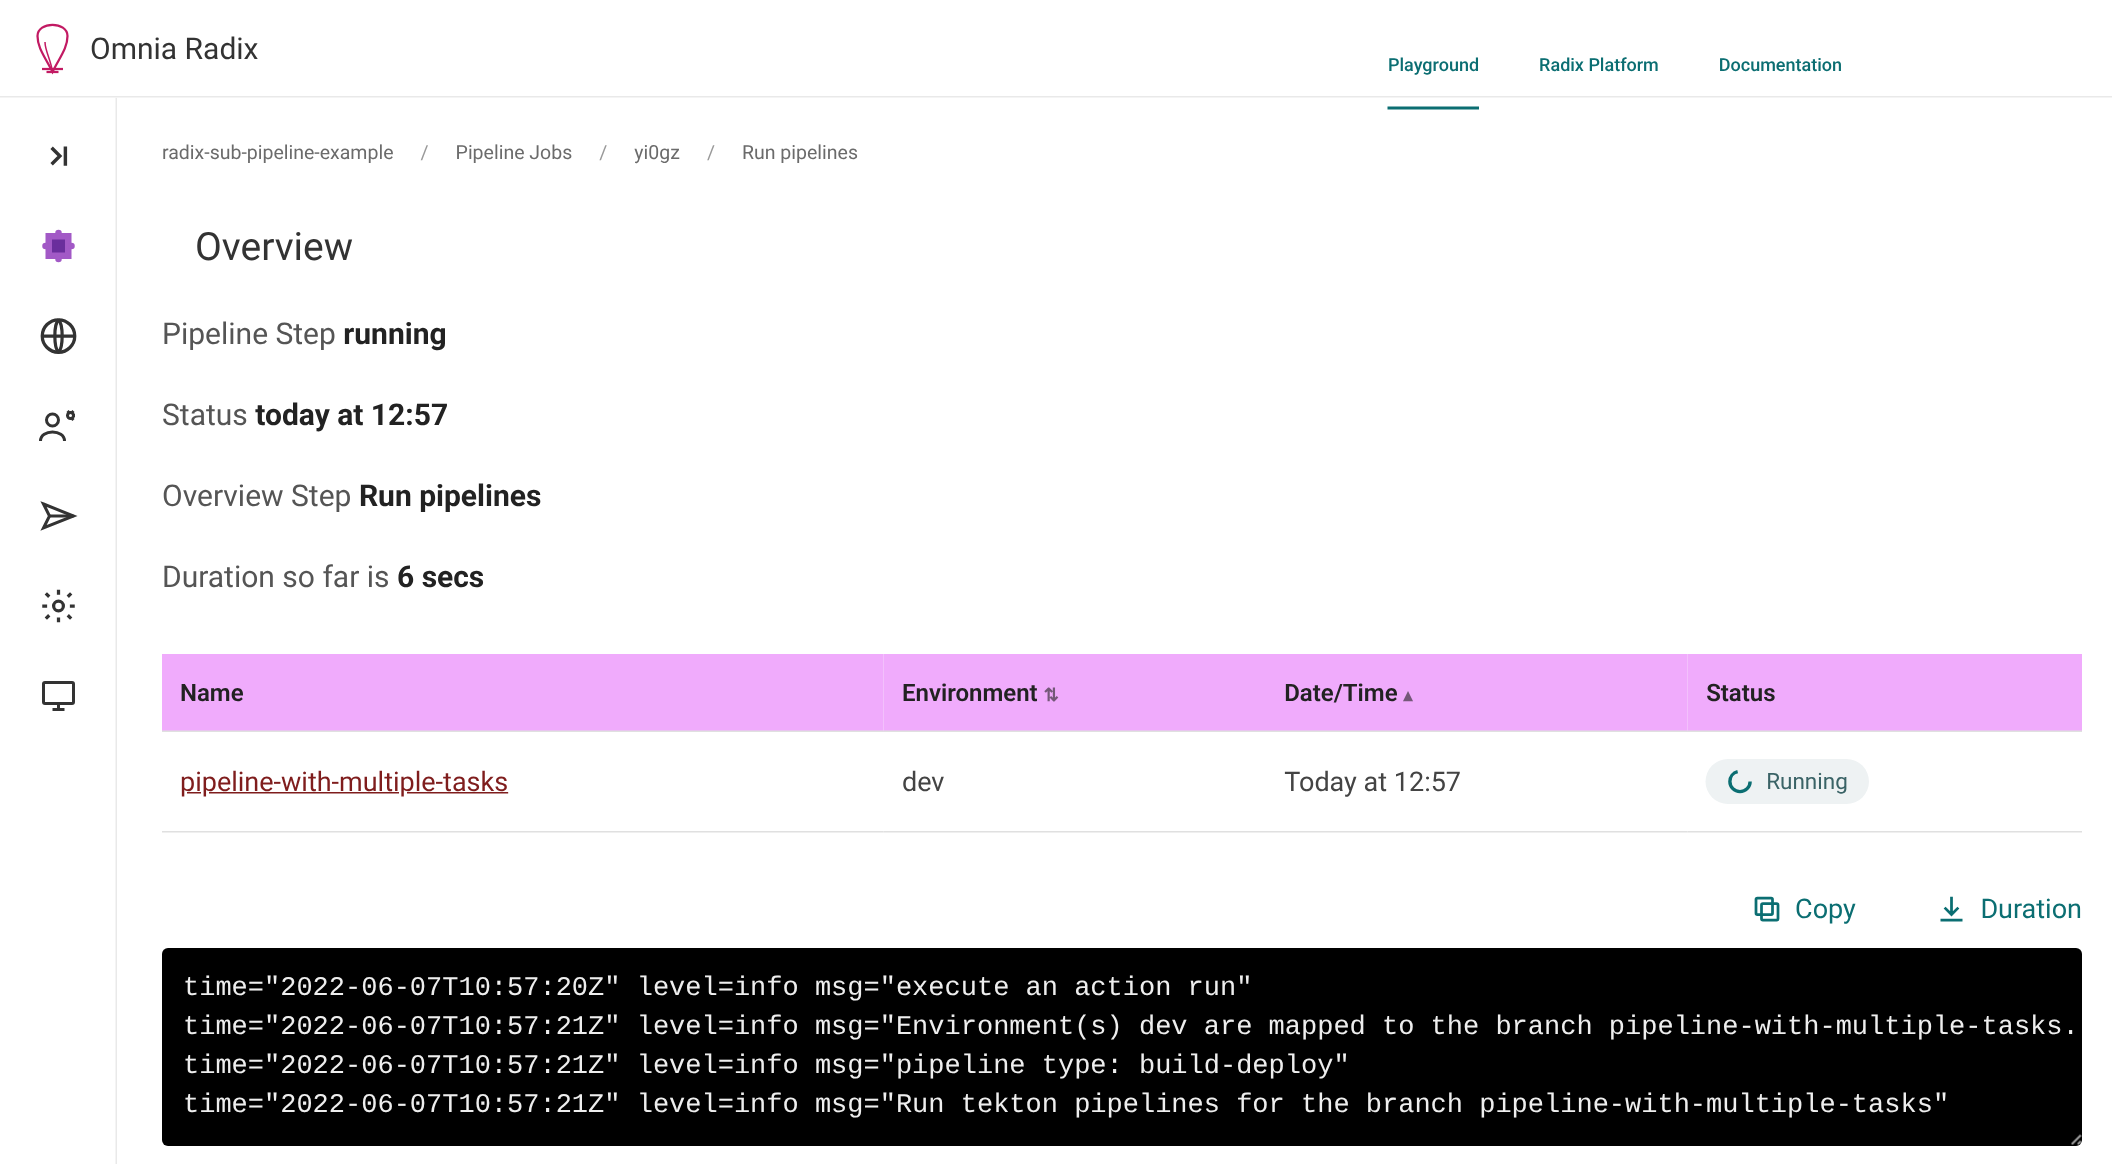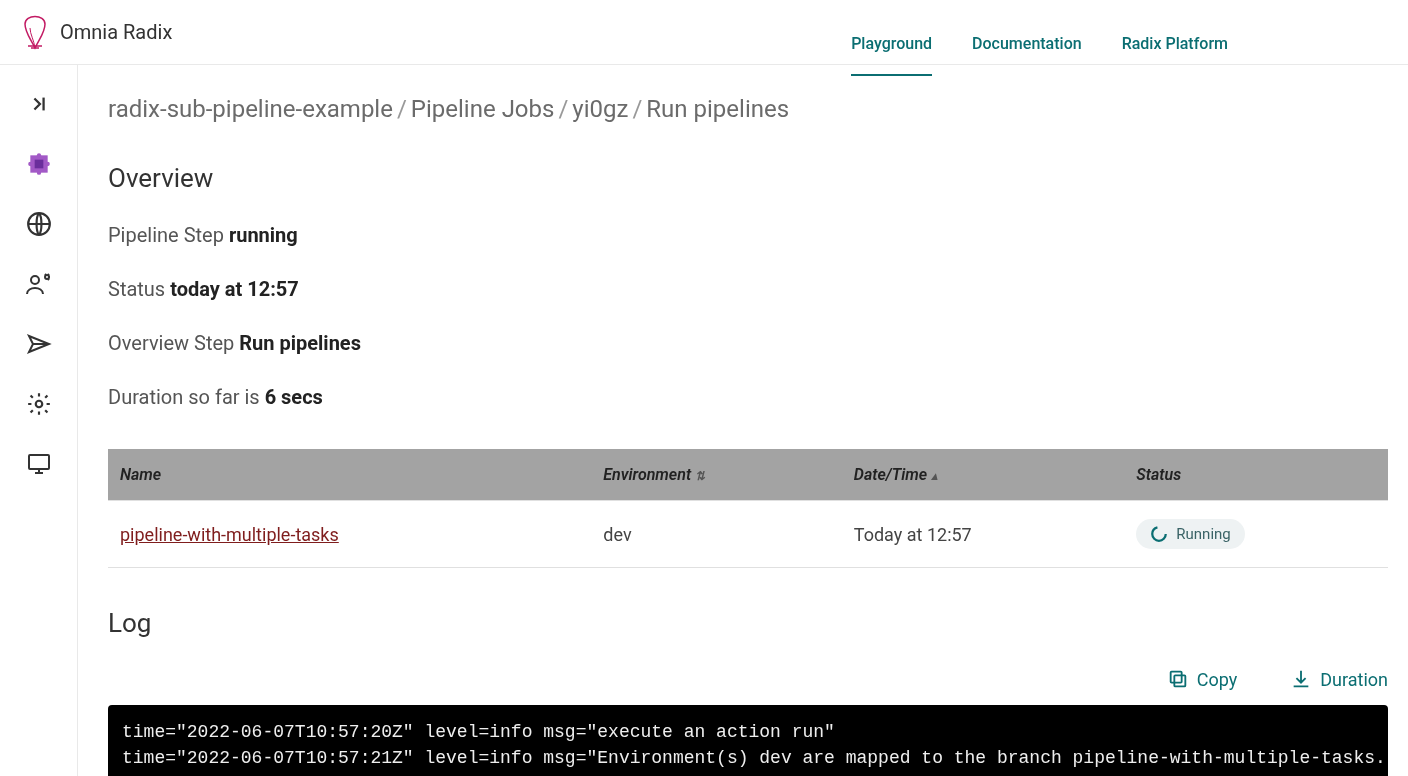--- a/index.html
+++ b/index.html
@@ -36,21 +36,21 @@
     font-weight: 400;
   }
   .topnav {
     display: flex;
     gap: 40px;
     margin-right: 160px;
   }
   .topnav a {
     text-decoration: none;
     color: #0b6e72;
-    font-size: 16px;
+    font-size: 12px;
     padding: 21px 0;
     font-weight: 500;
     margin-top: 24px;
   }
   .topnav a.active {
     border-bottom: 2px solid #0b6e72;
   }
   .layout {
     display: flex;
     flex: 1;
@@ -73,31 +73,32 @@
     justify-content: center;
   }
   .content {
     flex: 1;
     padding: 30px 20px 0 30px;
     overflow-y: auto;
   }
   .breadcrumbs {
     display: flex;
     align-items: center;
-    gap: 4px;
+    gap: 18px;
     color: #6b6b6b;
-    font-size: 24px;
+    font-size: 13px;
     margin-bottom: 40px;
   }
   .breadcrumbs .sep { color: #999; }
   h2.section {
     font-weight: 400;
     font-size: 26px;
     color: #333;
     margin-bottom: 30px;
+    margin-left: 22px;
   }
   .overview-grid {
     display: grid;
     grid-template-columns: 1fr;
     row-gap: 30px;
     font-size: 20px;
     color: #555;
     margin-bottom: 40px;
   }
   .overview-grid b, .overview-grid strong { color:#222; font-weight:700; }
@@ -105,22 +106,21 @@
     font-size: 26px;
     font-weight: 400;
     margin-bottom: 15px;
   }
   table.pipelines {
     width: 100%;
     border-collapse: collapse;
     margin-bottom: 40px;
   }
   table.pipelines thead tr {
-    background: #a3a3a3;
-    font-style: italic;
+    background: #f0abfc;
   }
   table.pipelines th {
     text-align: left;
     font-size: 16px;
     font-weight: 600;
     color: #222;
     padding: 16px 12px;
     border-bottom: 1px solid #e0e0e0;
   }
   table.pipelines td {
@@ -188,22 +188,22 @@
           <path d="M15 38 C10 28 5 22 5 14 C5 4 25 4 25 14 C25 22 20 28 15 38 Z" fill="none" stroke="#c21a63" stroke-width="1.5"></path>
           <path d="M15 38 C14 30 10 24 10 18" fill="none" stroke="#c21a63" stroke-width="1"></path>
           <path d="M8 36 L22 36" fill="none" stroke="#c21a63" stroke-width="1.5"></path>
           <path d="M11 38 L19 38" fill="none" stroke="#c21a63" stroke-width="1.5"></path>
         </svg>
       </span>
       <span class="brand-name">Omnia Radix</span>
     </div>
     <div class="topnav">
       <a href="#" class="active">Playground</a>
+      <a href="#">Radix Platform</a>
       <a href="#">Documentation</a>
-      <a href="#">Radix Platform</a>
     </div>
   </div>
 
   <div class="layout">
     <div class="sidebar">
       <div class="nav-icon">
         <svg width="22" height="22" viewBox="0 0 24 24" fill="none" stroke="#333" stroke-width="2.5">
           <polyline points="7,6 13,12 7,18"></polyline>
             <line x1="17" y1="5" x2="17" y2="19"></line>
         </svg>
@@ -299,21 +299,20 @@
                 <svg class="spinner-svg" viewBox="0 0 24 24">
                   <circle cx="12" cy="12" r="9" fill="none" stroke="#0b6e72" stroke-width="3" stroke-dasharray="40 20"></circle>
                 </svg>
                 <span>Running</span>
               </span>
             </td>
           </tr>
         </tbody>
       </table>
 
-      <h2 class="section">Log</h2>
       <div class="log-header-row">
         <div class="log-action">
           <svg width="22" height="22" viewBox="0 0 24 24" fill="none" stroke="#0b6e72" stroke-width="2">
             <rect x="8" y="8" width="12" height="12" rx="1"></rect>
               <rect x="4" y="4" width="12" height="12" rx="1"></rect>
           </svg>
           <span>Copy</span>
         </div>
         <div class="log-action">
           <svg width="22" height="22" viewBox="0 0 24 24" fill="none" stroke="#0b6e72" stroke-width="2">

